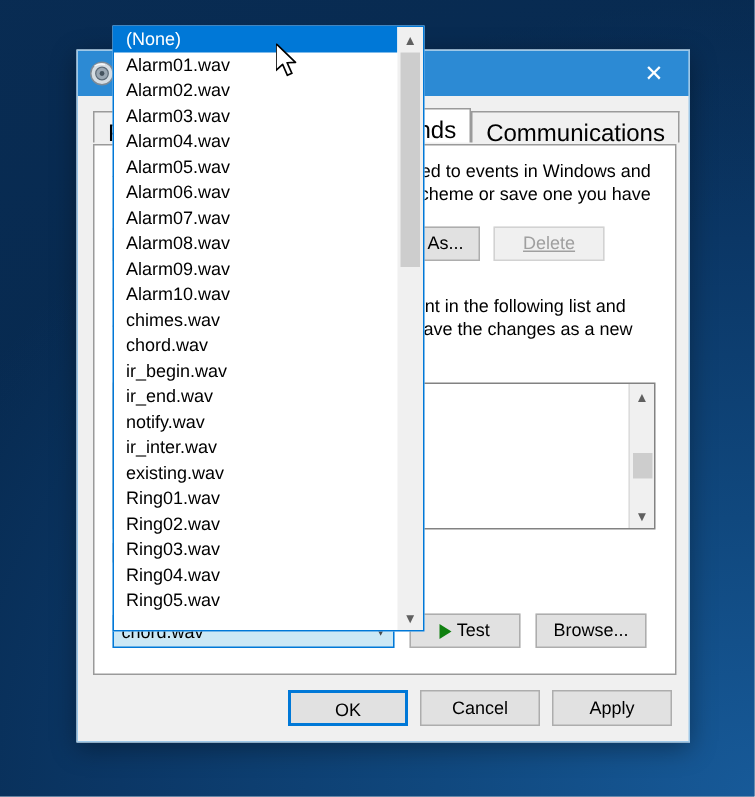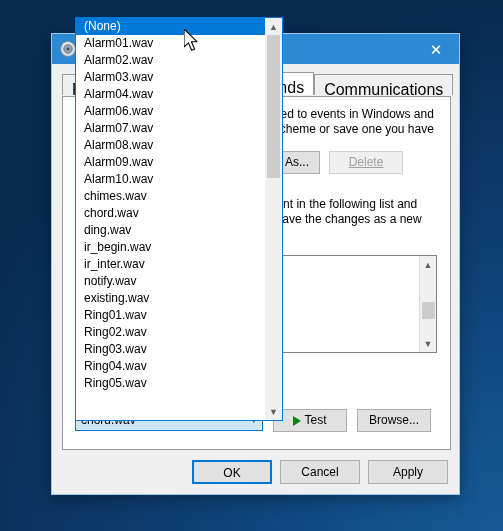--- a/index.html
+++ b/index.html
@@ -237,20 +237,21 @@
     height: 13px;
     border: 1px solid #6b6b6b;
     background: #fff;
     box-sizing: border-box;
   }
   #sound-combo-row {
     position: absolute;
     left: 12px;
     top: 312px;
     display: flex;
+    align-items: center;
     gap: 10px;
   }
   #sound-combo {
     width: 188px;
     height: 22px;
     border: 1px solid #0078d7;
     background: #cce8f5;
     box-sizing: border-box;
     position: relative;
     font-size: 12px;
@@ -437,31 +438,32 @@
 
 </div>
 
 <div id="dropdown">
   <div id="dd-items">
       <div class="dd-item selected">(None)</div>
       <div class="dd-item">Alarm01.wav</div>
       <div class="dd-item">Alarm02.wav</div>
       <div class="dd-item">Alarm03.wav</div>
       <div class="dd-item">Alarm04.wav</div>
+      <div class="dd-item">Alarm05.wav</div>
       <div class="dd-item">Alarm06.wav</div>
       <div class="dd-item">Alarm07.wav</div>
       <div class="dd-item">Alarm08.wav</div>
       <div class="dd-item">Alarm09.wav</div>
       <div class="dd-item">Alarm10.wav</div>
       <div class="dd-item">chimes.wav</div>
       <div class="dd-item">chord.wav</div>
-      <div class="dd-item">ding.wav</div>
       <div class="dd-item">ir_begin.wav</div>
+      <div class="dd-item">ir_end.wav</div>
+      <div class="dd-item">notify.wav</div>
       <div class="dd-item">ir_inter.wav</div>
-      <div class="dd-item">notify.wav</div>
       <div class="dd-item">existing.wav</div>
       <div class="dd-item">Ring01.wav</div>
       <div class="dd-item">Ring02.wav</div>
       <div class="dd-item">Ring03.wav</div>
       <div class="dd-item">Ring04.wav</div>
       <div class="dd-item">Ring05.wav</div>
     </div>
   <div id="dd-scroll">
     <div class="sb-arrow">▲</div>
     <div id="dd-thumb"></div>

